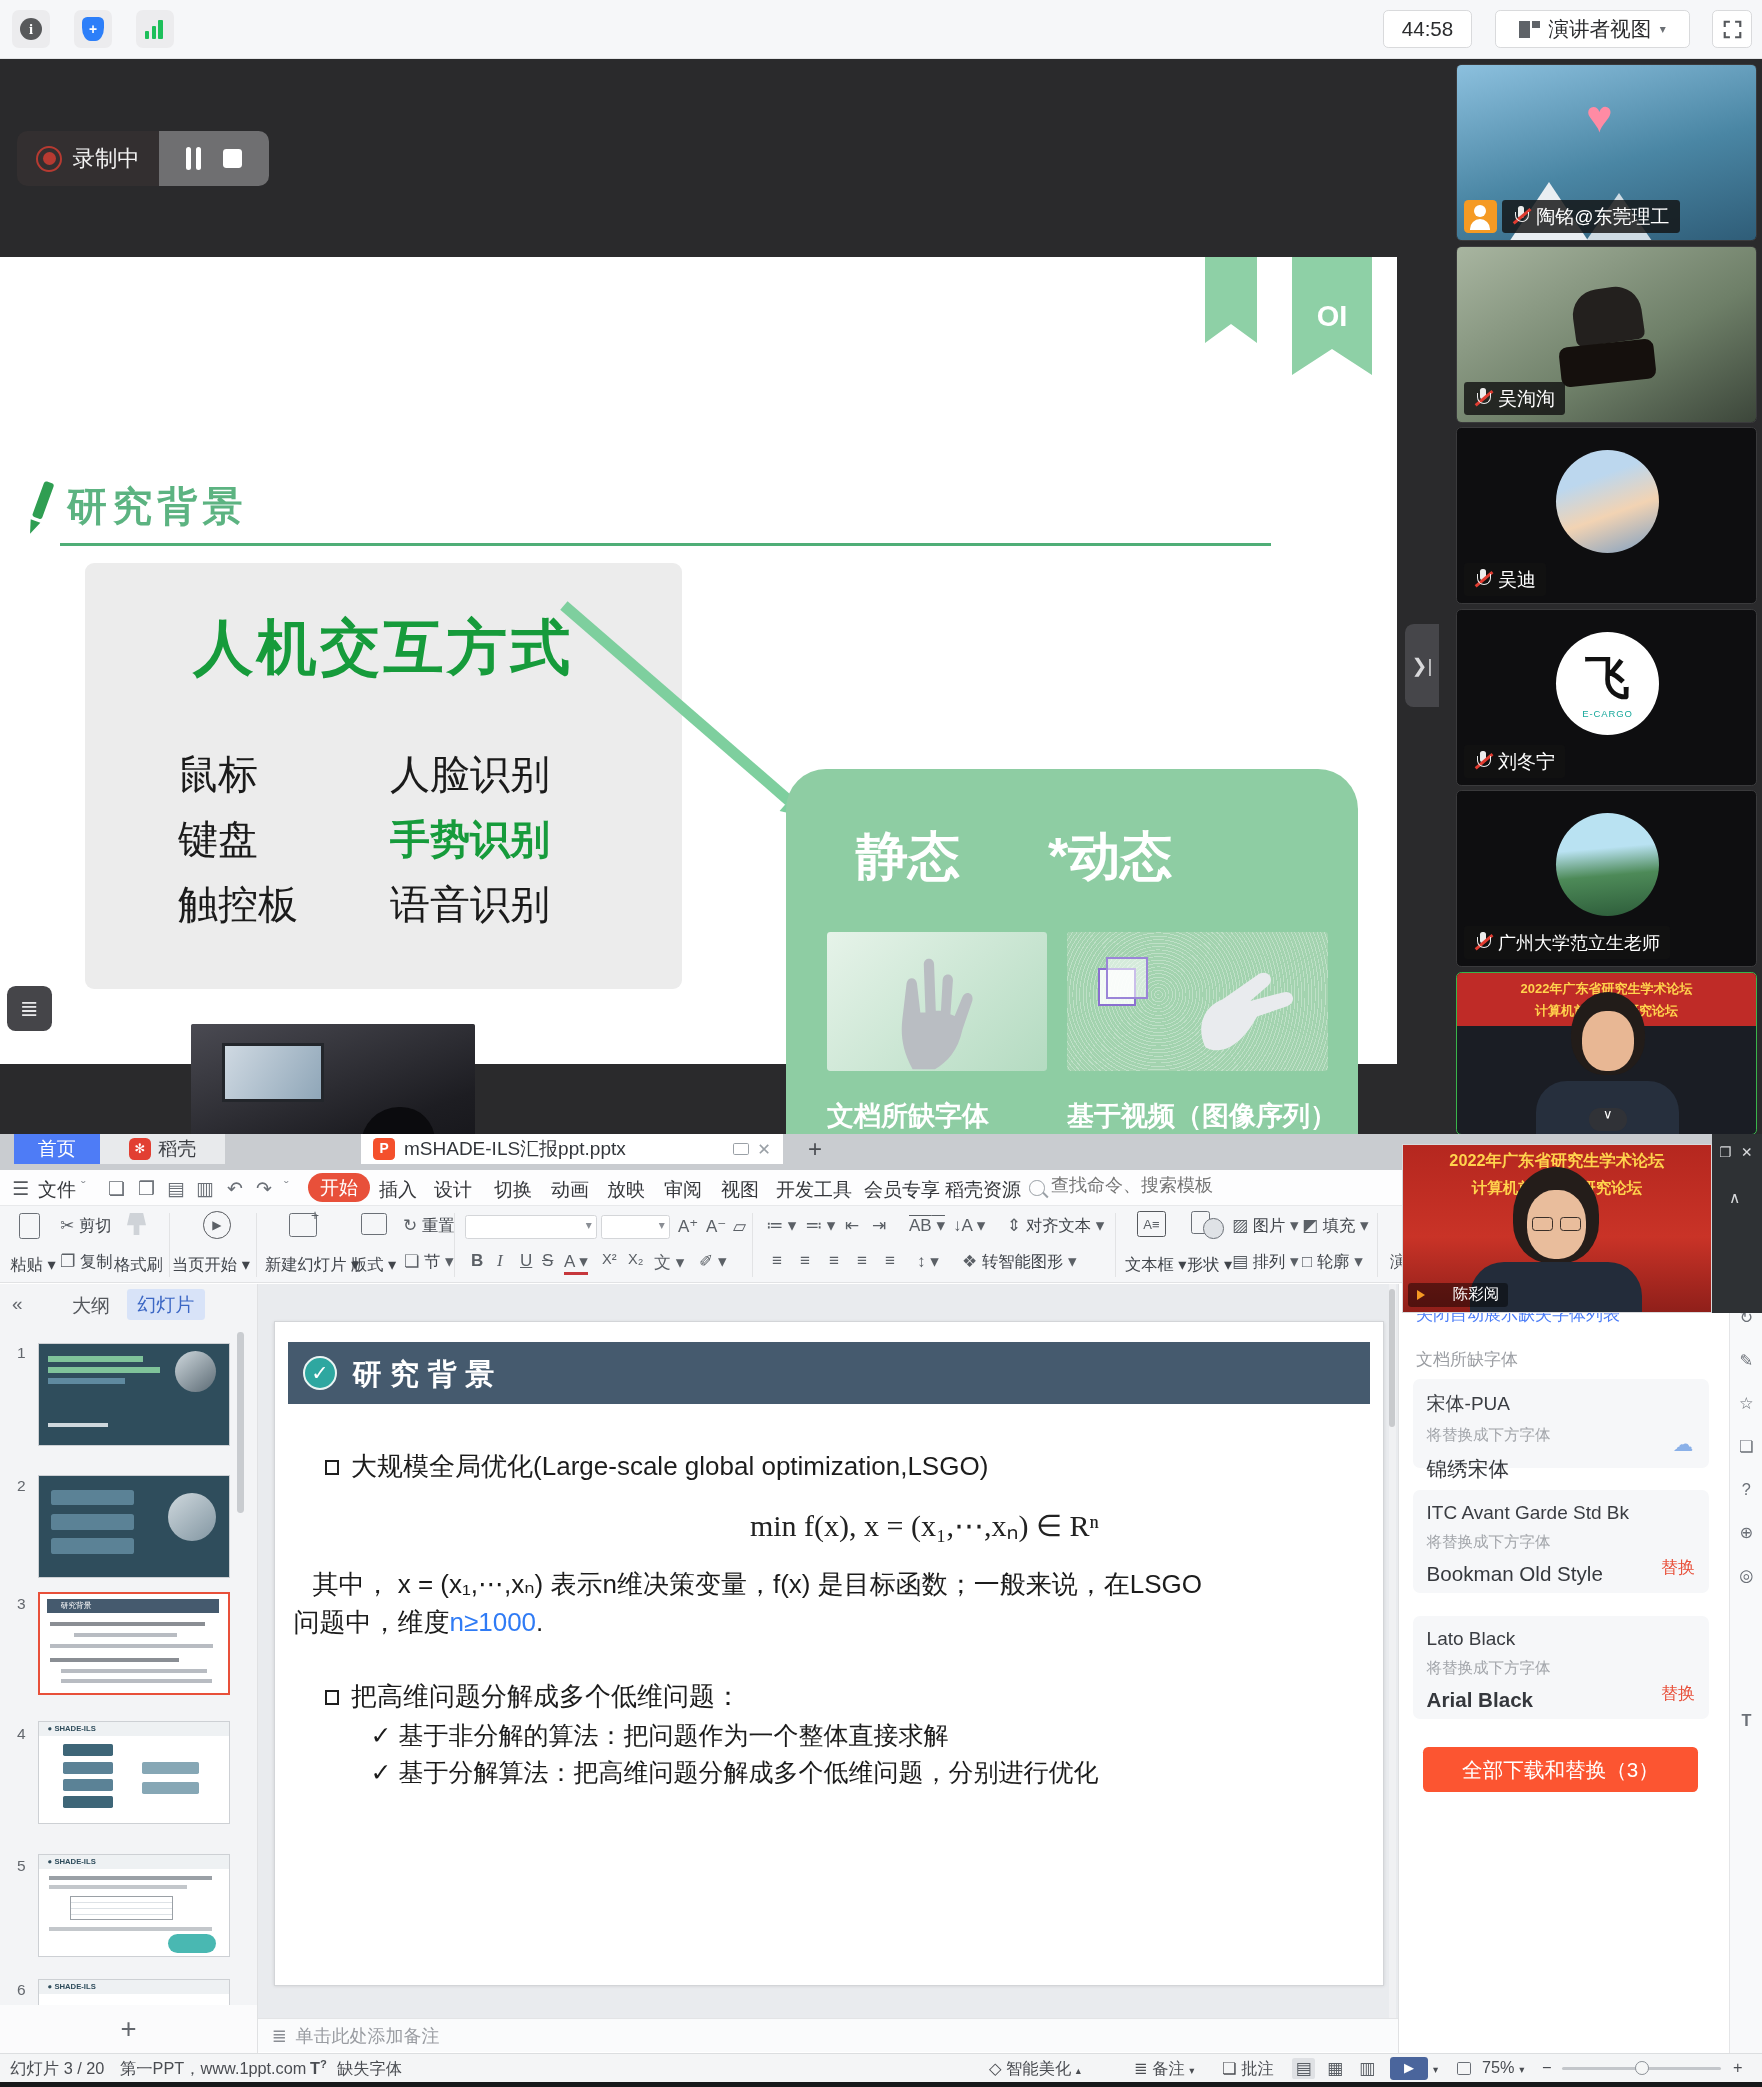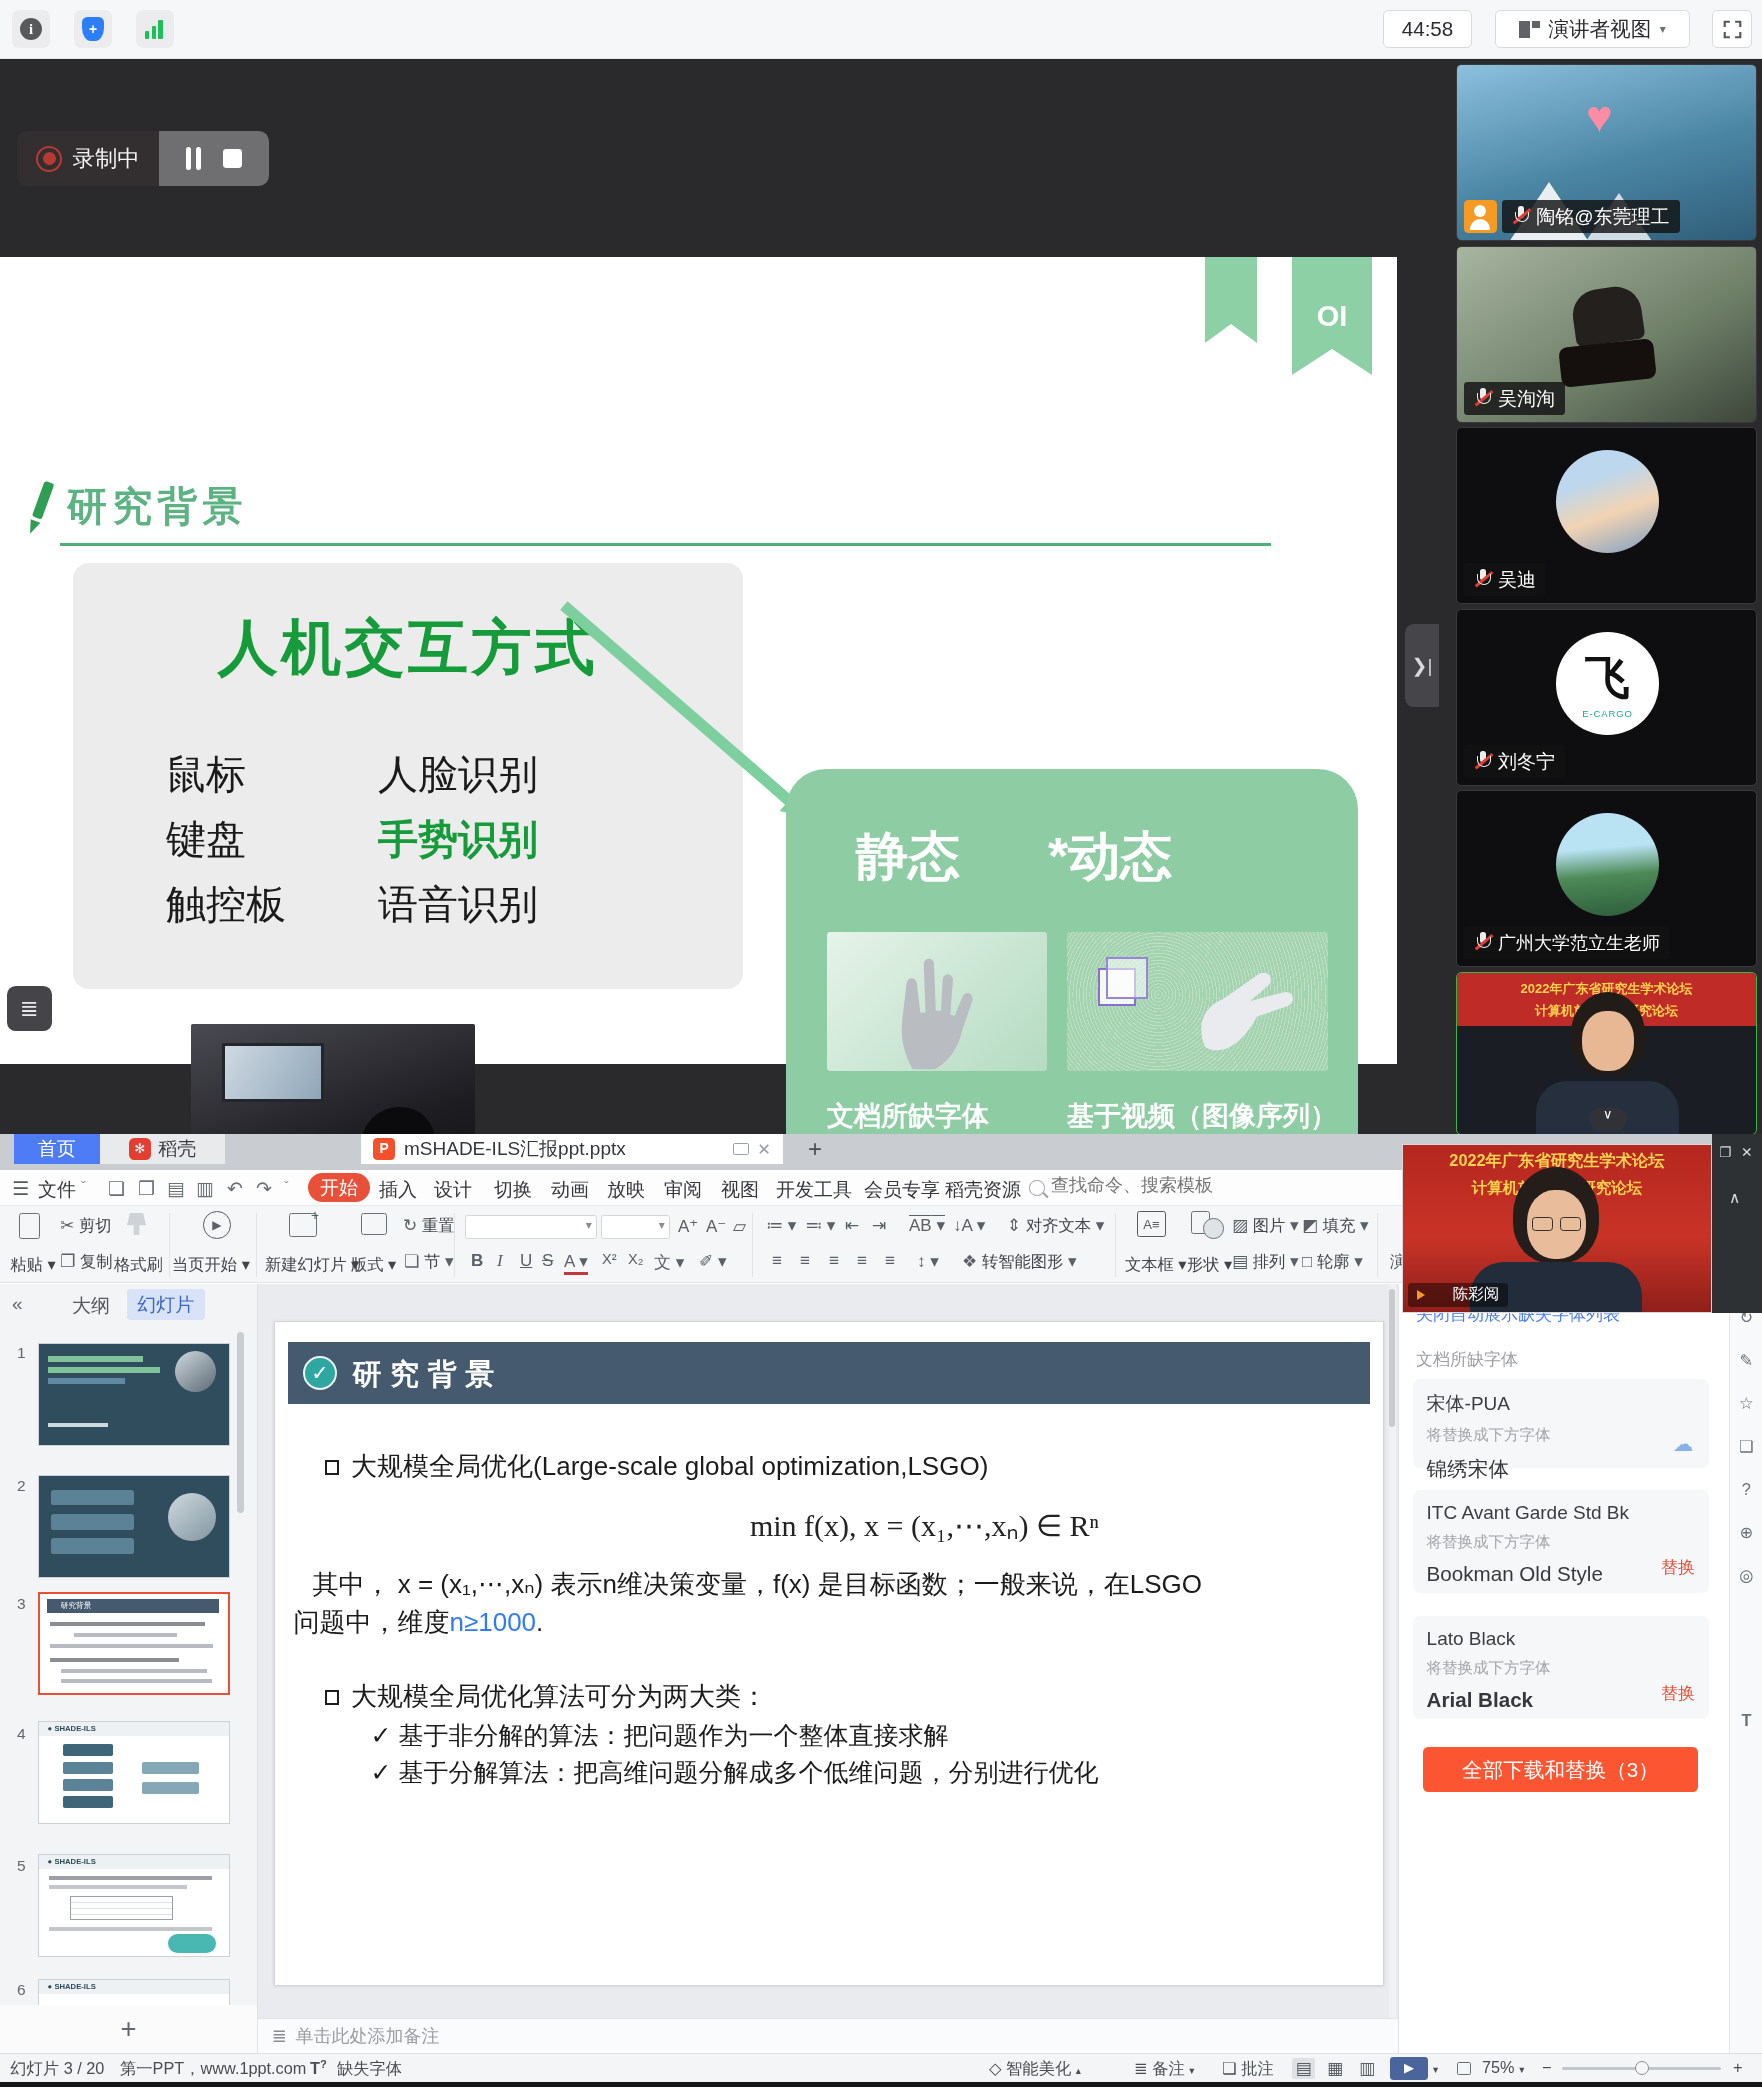--- a/index.html
+++ b/index.html
@@ -24,21 +24,21 @@
 .recright{width:110px;background:#6f6f71;display:flex;align-items:center;justify-content:center;gap:22.4px}
 .pauseic{width:15.5px;height:22.4px;position:relative}
 .pauseic:before,.pauseic:after{content:"";position:absolute;top:0;width:5.2px;height:22.4px;background:#fff;border-radius:2.6px}
 .pauseic:before{left:0}.pauseic:after{right:0}
 .stopic{width:19px;height:19px;background:#fff;border-radius:3.4px}
 
 .bigslide{left:0;top:198px;width:1397px;height:807px;background:#fff}
 .slidetitle{font-size:40px;font-weight:bold;color:#5cb381;letter-spacing:5.2px}
 .underline{height:2.6px;background:#4fae77}
 .ribbon{background:#8ed0a6;clip-path:polygon(0 0,100% 0,100% 100%,50% 78%,0 100%)}
-.hcibox{left:73px;top:306px;width:670px;height:426px;background:#ececec;border-radius:16px}
+.hcibox{left:85px;top:306px;width:597px;height:426px;background:#ececec;border-radius:9px}
 .hcititle{margin-top:45px;text-align:center;font-size:60px;font-weight:bold;color:#169b3b;letter-spacing:3.4px}
 .hcicol{position:absolute;top:179px;font-size:40px;color:#1b1b1b;line-height:65px}
 .greenbox{left:786px;top:512px;width:572px;height:447px;background:#8ecda3;border-radius:40px}
 .gbhead{position:absolute;top:53px;font-size:52px;font-weight:bold;color:#fff}
 .gpanel{position:absolute;top:163px;height:139px;border-radius:3.4px;overflow:hidden}
 .gcap{position:absolute;top:329px;font-size:27px;font-weight:bold;color:#fff;line-height:36px}
 .photo{left:191px;top:767px;width:284px;height:182px;background:linear-gradient(160deg,#4a4a52,#1d1d22 60%,#101014);border-radius:1.7px;overflow:hidden}
 .cube{position:absolute;width:38px;height:38px;border:2.6px solid #8a6fd0;background:rgba(255,255,255,.85)}
 .cube:before{content:"";position:absolute;left:6px;top:-13px;width:38px;height:38px;border:2.6px solid #9b85d8;background:rgba(255,255,255,.55)}
 .collapsetab{left:1405px;top:565px;width:34px;height:83px;background:#46464a;border-radius:8.6px 0 0 8.6px;color:#d9d9db;font-size:19px;display:flex;align-items:center;justify-content:center}
@@ -503,21 +503,21 @@
           <span>✓</span>
         </span>
       <span style="position:absolute;left:65px;top:13px;color:#fff;font-size:29px;font-weight:bold;letter-spacing:8.6px">研究背景</span>
     </div>
     <div class="abs bodytxt" style="left:50px;top:127px"><span class="sqbullet"></span><span>大规模全局优化(Large-scale global optimization,LSGO)</span></div>
     <div class="abs" style="left:0;top:182px;width:1300px;text-align:center;font-size:30px;font-family:Liberation Serif, serif">min f(x), x = (x₁,⋯,xₙ) ∈ Rⁿ</div>
     <div class="abs bodytxt" style="left:19px;top:243px;width:1075px;line-height:38px">
       <div><span style="margin-left:19px">其中， x = (x₁,⋯,xₙ) 表示n维决策变量，f(x) 是目标函数；一般来说，在LSGO</span></div>
       <div><span>问题中，维度</span><span style="color:#2f7bf5">n≥1000</span><span>.</span></div>
     </div>
-    <div class="abs bodytxt" style="left:50px;top:357px"><span class="sqbullet"></span><span>大规模全局优化算法可分为两大类：</span></div>
+    <div class="abs bodytxt" style="left:50px;top:357px"><span class="sqbullet"></span><span>把高维问题分解成多个低维问题：</span></div>
     <div class="abs bodytxt" style="left:96px;top:397px;font-size:25px">✓ 基于非分解的算法：把问题作为一个整体直接求解</div>
     <div class="abs bodytxt" style="left:96px;top:434px;font-size:25px">✓ 基于分解算法：把高维问题分解成多个低维问题，分别进行优化</div>
   </div>
   <div class="abs" style="right:1.7px;top:0;width:7.7px;height:735px;background:#f0f1f3">
     <div style="margin:5.2px auto 0;width:6px;height:138px;background:#c8cacd;border-radius:3.4px"></div>
   </div>
 </div>
 
 <div class="abs fpanel">
   <div class="abs" style="left:17px;top:19px;color:#4a7cf7;font-size:17px">关闭自动展示缺失字体列表</div>

